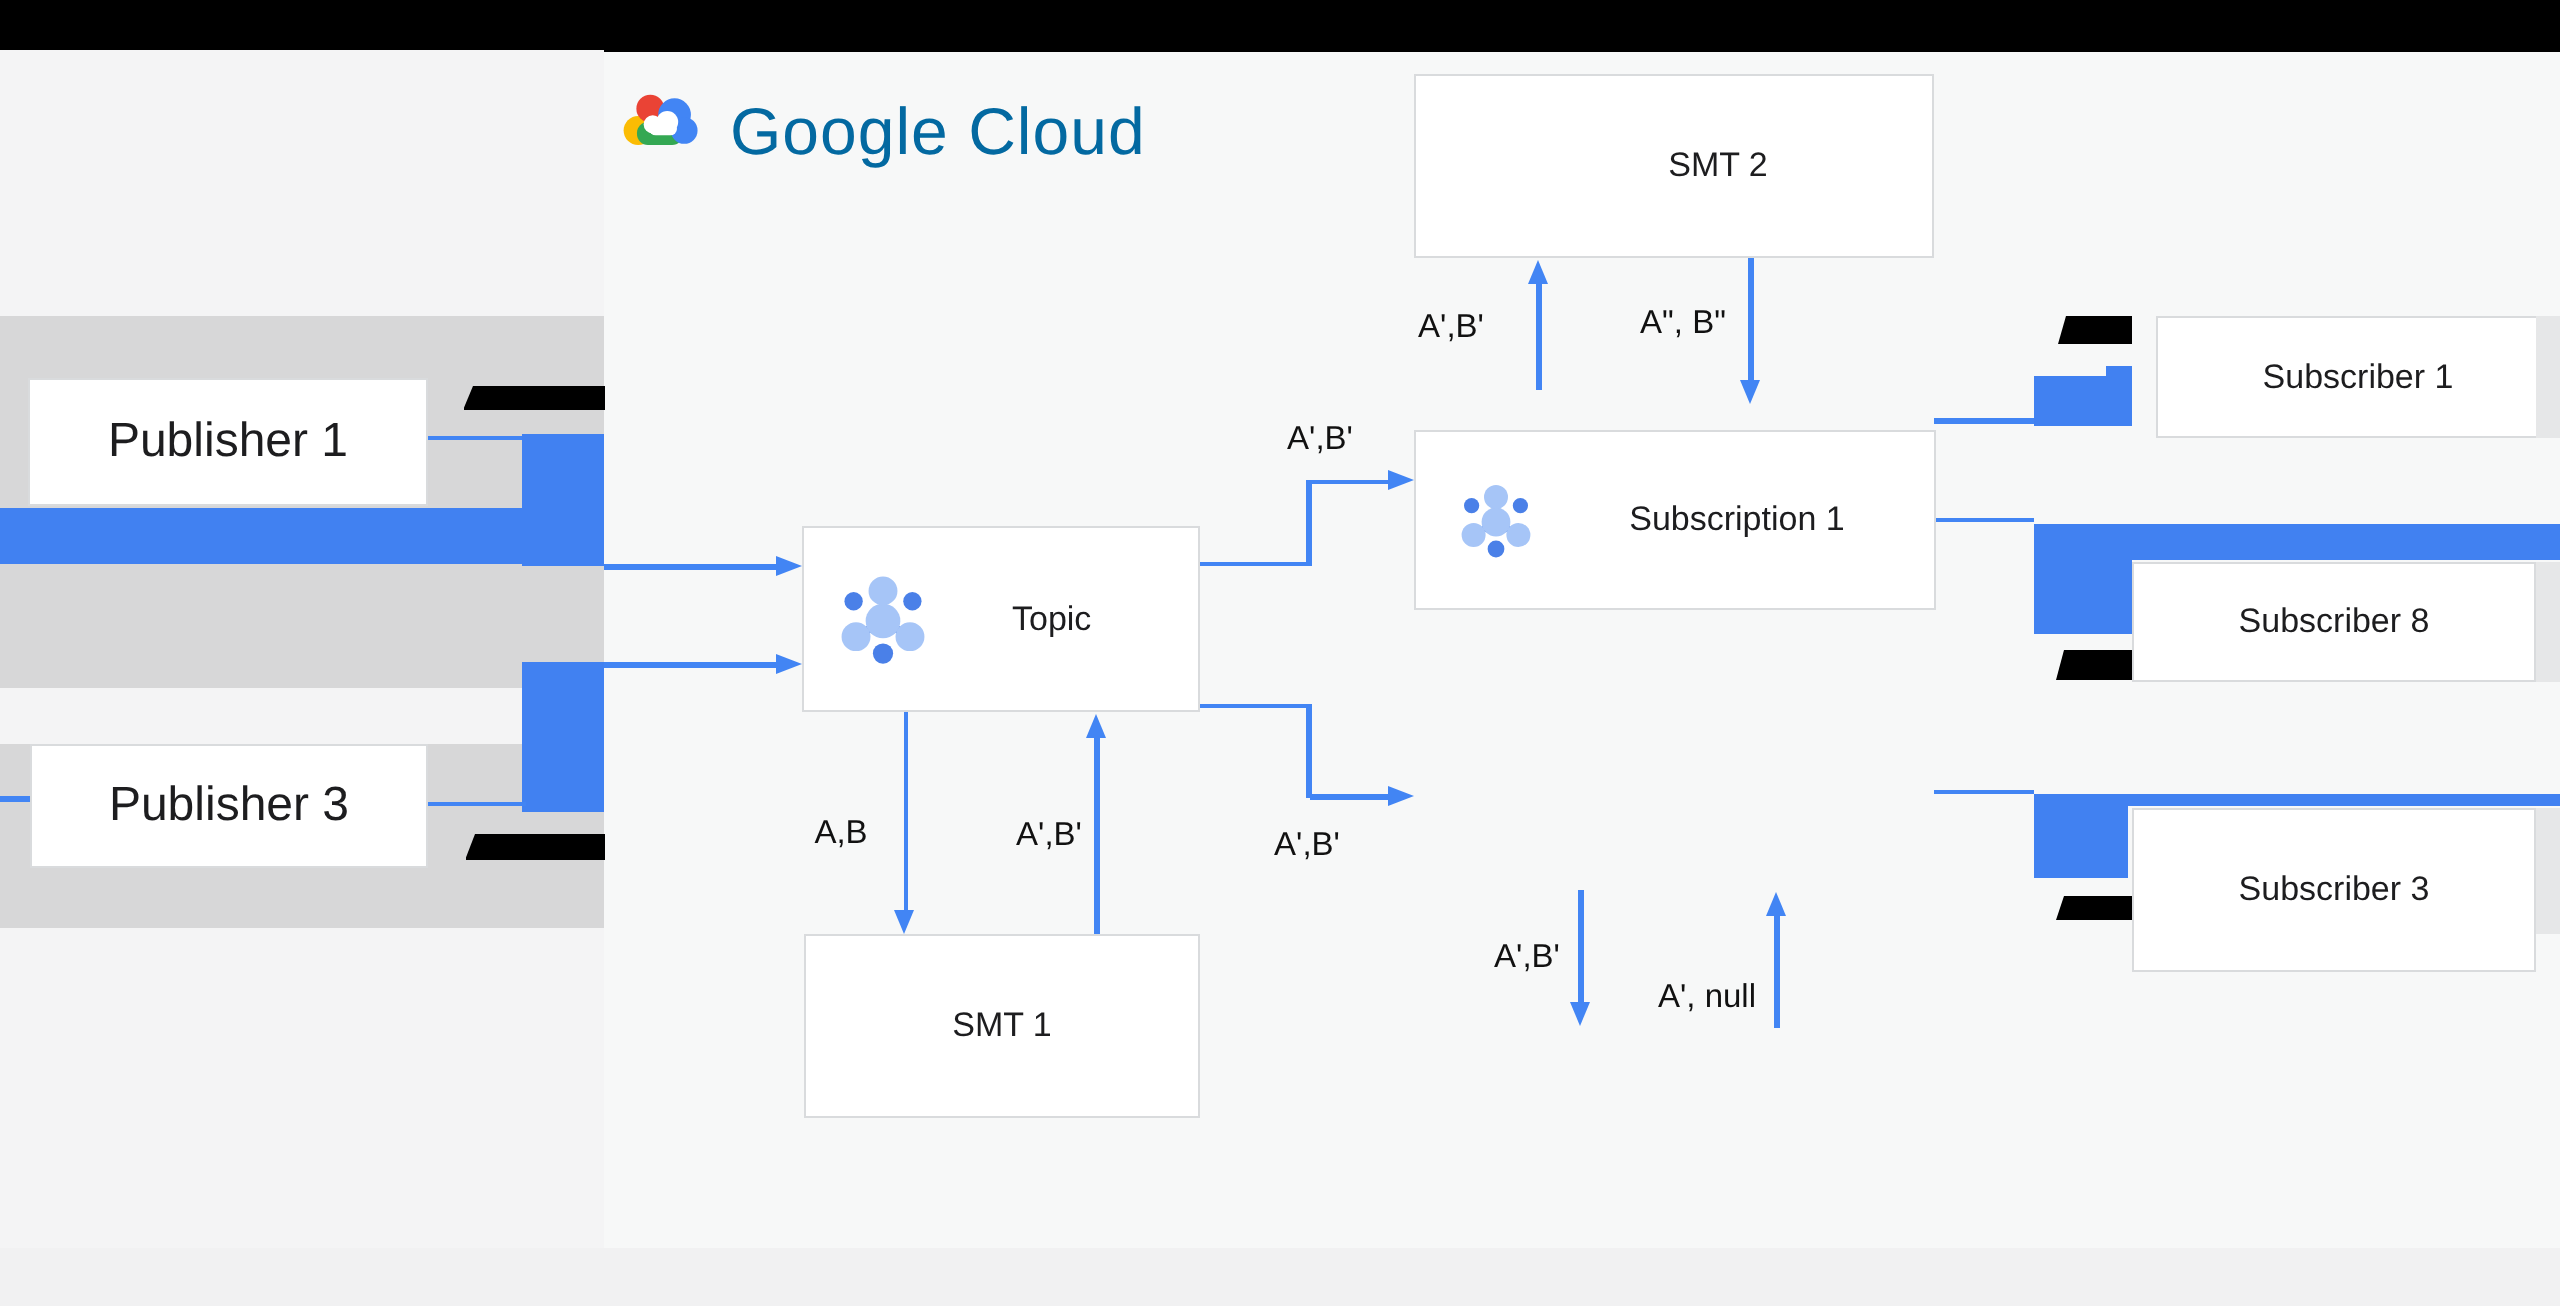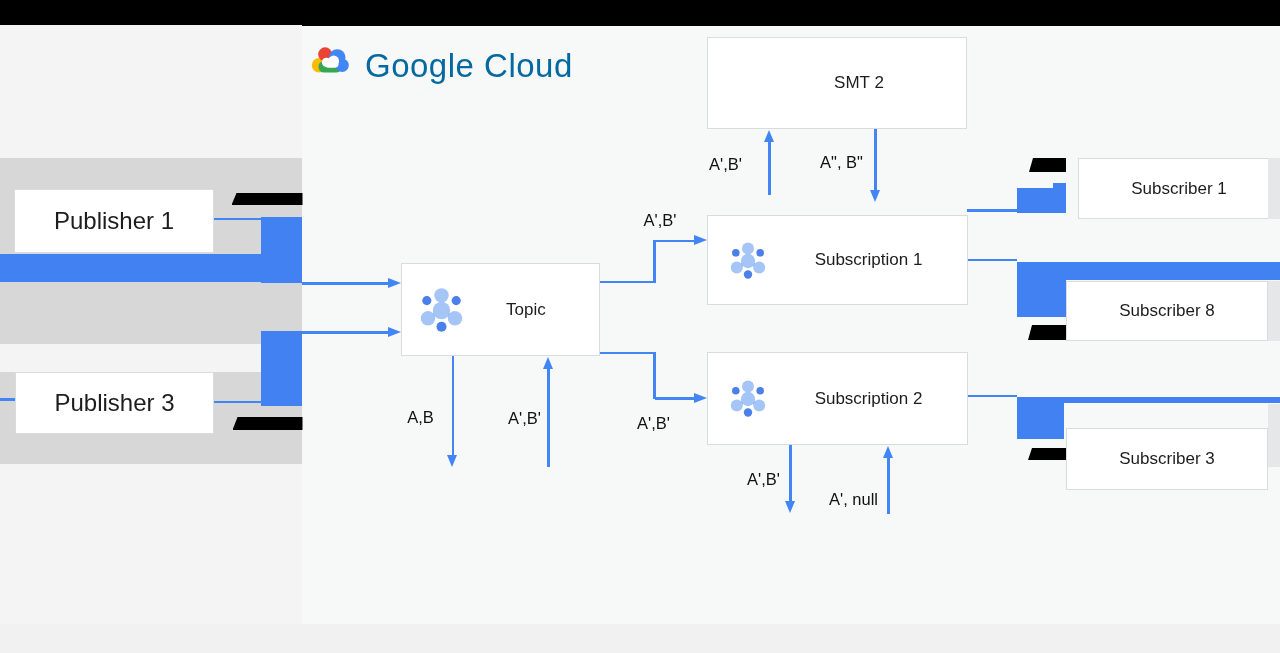--- a/index.html
+++ b/index.html
@@ -141,69 +141,53 @@
         <circle cx="34.2" cy="13.8" r="3.8" fill="#4a80e8"></circle>
         <circle cx="22" cy="35.5" r="4.2" fill="#4a80e8"></circle>
       </svg>
     </span>
     <span class="lbl" style="margin-left:104px;">Topic</span>
   </div>
 
   <div class="abs node fs17" style="left:707px;top:37px;width:260px;height:92px;padding-left:44px;">
     <span class="lbl">SMT 2</span>
   </div>
+  <div class="abs node fs17" style="left:402px;top:467px;width:198px;height:92px;">
+    <span class="lbl">SMT 1</span>
+  </div>
 
   <div class="abs node fs17" style="left:707px;top:195px;width:261px;height:90px;justify-content:flex-start;margin-top:20px;">
     <span class="abs" style="left:18px;top:23px;width:44px;height:44px;">
       <svg width="44" height="44" viewBox="0 0 44 44">
         <g stroke="#4a80e8" stroke-width="3.2">
           <line x1="22" y1="22" x2="22" y2="9.5"></line>
           <line x1="22" y1="22" x2="11" y2="28.5"></line>
           <line x1="22" y1="22" x2="33" y2="28.5"></line>
         </g>
         <circle cx="22" cy="22" r="7.2" fill="#a6c5f7"></circle>
         <circle cx="22" cy="9.5" r="6" fill="#a6c5f7"></circle>
         <circle cx="10.8" cy="28.5" r="6" fill="#a6c5f7"></circle>
         <circle cx="33.2" cy="28.5" r="6" fill="#a6c5f7"></circle>
         <circle cx="9.8" cy="13.8" r="3.8" fill="#4a80e8"></circle>
         <circle cx="34.2" cy="13.8" r="3.8" fill="#4a80e8"></circle>
         <circle cx="22" cy="35.5" r="4.2" fill="#4a80e8"></circle>
       </svg>
     </span>
     <span class="lbl abs" style="left:62px;right:0;text-align:center;">Subscription 1</span>
   </div>
-  <div class="abs node fs17" style="left:707px;top:352px;width:261px;height:93px;justify-content:flex-start;">
-    <span class="abs" style="left:18px;top:24px;width:44px;height:44px;">
-      <svg width="44" height="44" viewBox="0 0 44 44">
-        <g stroke="#4a80e8" stroke-width="3.2">
-          <line x1="22" y1="22" x2="22" y2="9.5"></line>
-          <line x1="22" y1="22" x2="11" y2="28.5"></line>
-          <line x1="22" y1="22" x2="33" y2="28.5"></line>
-        </g>
-        <circle cx="22" cy="22" r="7.2" fill="#a6c5f7"></circle>
-        <circle cx="22" cy="9.5" r="6" fill="#a6c5f7"></circle>
-        <circle cx="10.8" cy="28.5" r="6" fill="#a6c5f7"></circle>
-        <circle cx="33.2" cy="28.5" r="6" fill="#a6c5f7"></circle>
-        <circle cx="9.8" cy="13.8" r="3.8" fill="#4a80e8"></circle>
-        <circle cx="34.2" cy="13.8" r="3.8" fill="#4a80e8"></circle>
-        <circle cx="22" cy="35.5" r="4.2" fill="#4a80e8"></circle>
-      </svg>
-    </span>
-    <span class="lbl abs" style="left:62px;right:0;text-align:center;">Subscription 2</span>
-  </div>
 
   <div class="abs node fs17" style="left:1066px;top:158px;width:202px;height:61px;margin-left:12px;">
     <span class="lbl">Subscriber 1</span>
   </div>
   <div class="abs gray-strip" style="left:1268px;top:158px;width:12px;height:61px;"></div>
   <div class="abs node fs17" style="left:1066px;top:281px;width:202px;height:60px;">
     <span class="lbl">Subscriber 8</span>
   </div>
   <div class="abs gray-strip" style="left:1268px;top:281px;width:12px;height:60px;"></div>
-  <div class="abs node fs17" style="left:1066px;top:404px;width:202px;height:62px;margin-top:24px;">
+  <div class="abs node fs17" style="left:1066px;top:404px;width:202px;height:82px;">
     <span class="lbl">Subscriber 3</span>
   </div>
   <div class="abs gray-strip" style="left:1268px;top:404px;width:12px;height:63px;"></div>
 
   <div class="abs edge-lbl" style="left:660px;top:219.5px;">A',B'</div>
   <div class="abs edge-lbl" style="left:653.5px;top:422.5px;">A',B'</div>
   <div class="abs edge-lbl" style="left:420.5px;top:417px;">A,B</div>
   <div class="abs edge-lbl" style="left:524.5px;top:417.5px;">A',B'</div>
   <div class="abs edge-lbl" style="left:725.5px;top:163.5px;">A',B'</div>
   <div class="abs edge-lbl" style="left:841.5px;top:161.5px;">A", B"</div>

